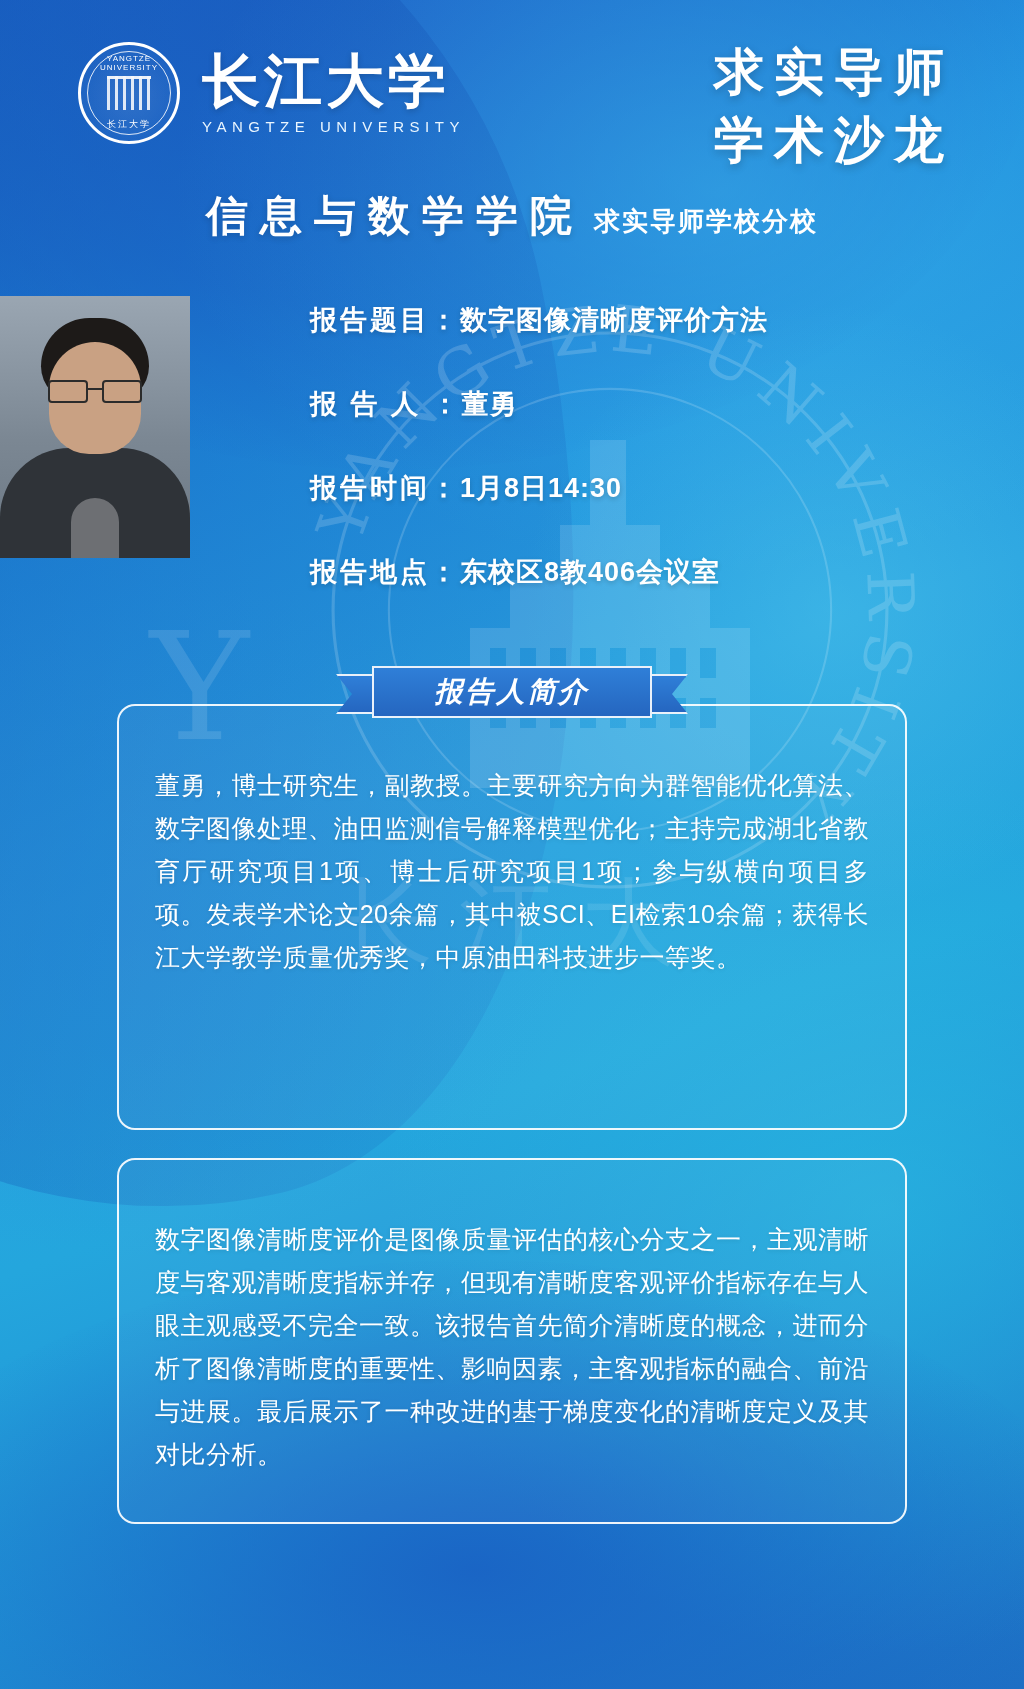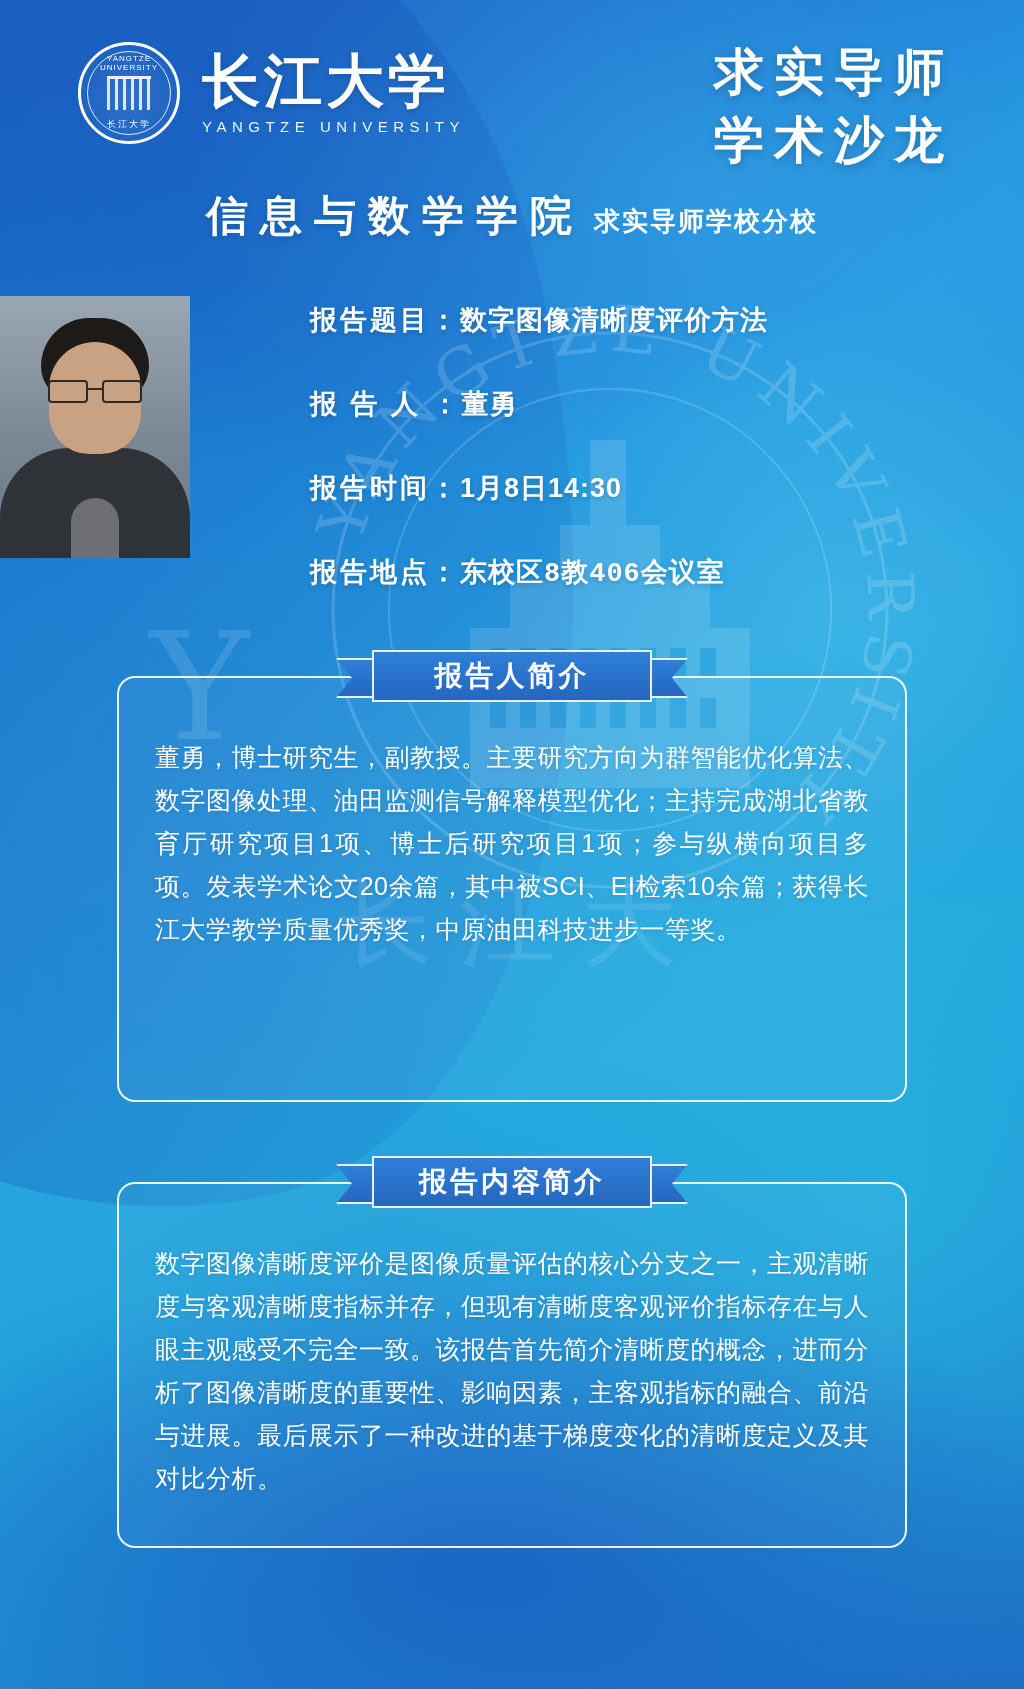--- a/index.html
+++ b/index.html
@@ -283,37 +283,38 @@
     color: #ffffff;
     padding-top: 6px;
   }
   .info-row {
     font-size: 27px;
     font-weight: bold;
     margin-bottom: 48px;
     letter-spacing: 1px;
     text-shadow: 0 2px 5px rgba(0,0,0,0.18);
   }
-  .info-row:last-child { margin-bottom: 0; font-family: Liberation Mono, monospace; }
+  .info-row:last-child { margin-bottom: 16px; }
   .info-label { letter-spacing: 3px; }
 
   
   .section {
     position: relative;
     margin: 0 auto;
     width: 790px;
   }
   .section.first { margin-top: 60px; }
   .section.second { margin-top: 54px; }
   .ribbon {
     position: relative;
     width: 280px;
-    margin: 0 auto;
+    margin: 12px auto;
     z-index: 3;
     height: 52px;
+    font-style: italic;
   }
   .ribbon .plate {
     position: absolute;
     inset: 0;
     background: linear-gradient(#2f7fd8, #2566c0);
     border: 2px solid rgba(255,255,255,0.9);
     clip-path: polygon(0 0, 100% 0, 100% 100%, 0 100%);
   }
   .ribbon .tail-l, .ribbon .tail-r {
     position: absolute;
@@ -481,25 +482,19 @@
       <span class="tail-r"></span>
       <span class="plate"></span>
       <span class="label">报告人简介</span>
     </div>
     <div class="card box1">
       <p>董勇，博士研究生，副教授。主要研究方向为群智能优化算法、数字图像处理、油田监测信号解释模型优化；主持完成湖北省教育厅研究项目1项、博士后研究项目1项；参与纵横向项目多项。发表学术论文20余篇，其中被SCI、EI检索10余篇；获得长江大学教学质量优秀奖，中原油田科技进步一等奖。</p>
     </div>
   </div>
 
   <div class="section second">
-    <div class="ribbon">
-      <span class="tail-l"></span>
-      <span class="tail-r"></span>
-      <span class="plate"></span>
-      <span class="label">报告内容简介</span>
-    </div>
     <div class="card box2">
       <p>数字图像清晰度评价是图像质量评估的核心分支之一，主观清晰度与客观清晰度指标并存，但现有清晰度客观评价指标存在与人眼主观感受不完全一致。该报告首先简介清晰度的概念，进而分析了图像清晰度的重要性、影响因素，主客观指标的融合、前沿与进展。最后展示了一种改进的基于梯度变化的清晰度定义及其对比分析。</p>
     </div>
   </div>
 
 
 </div>
 
 </body></html>

